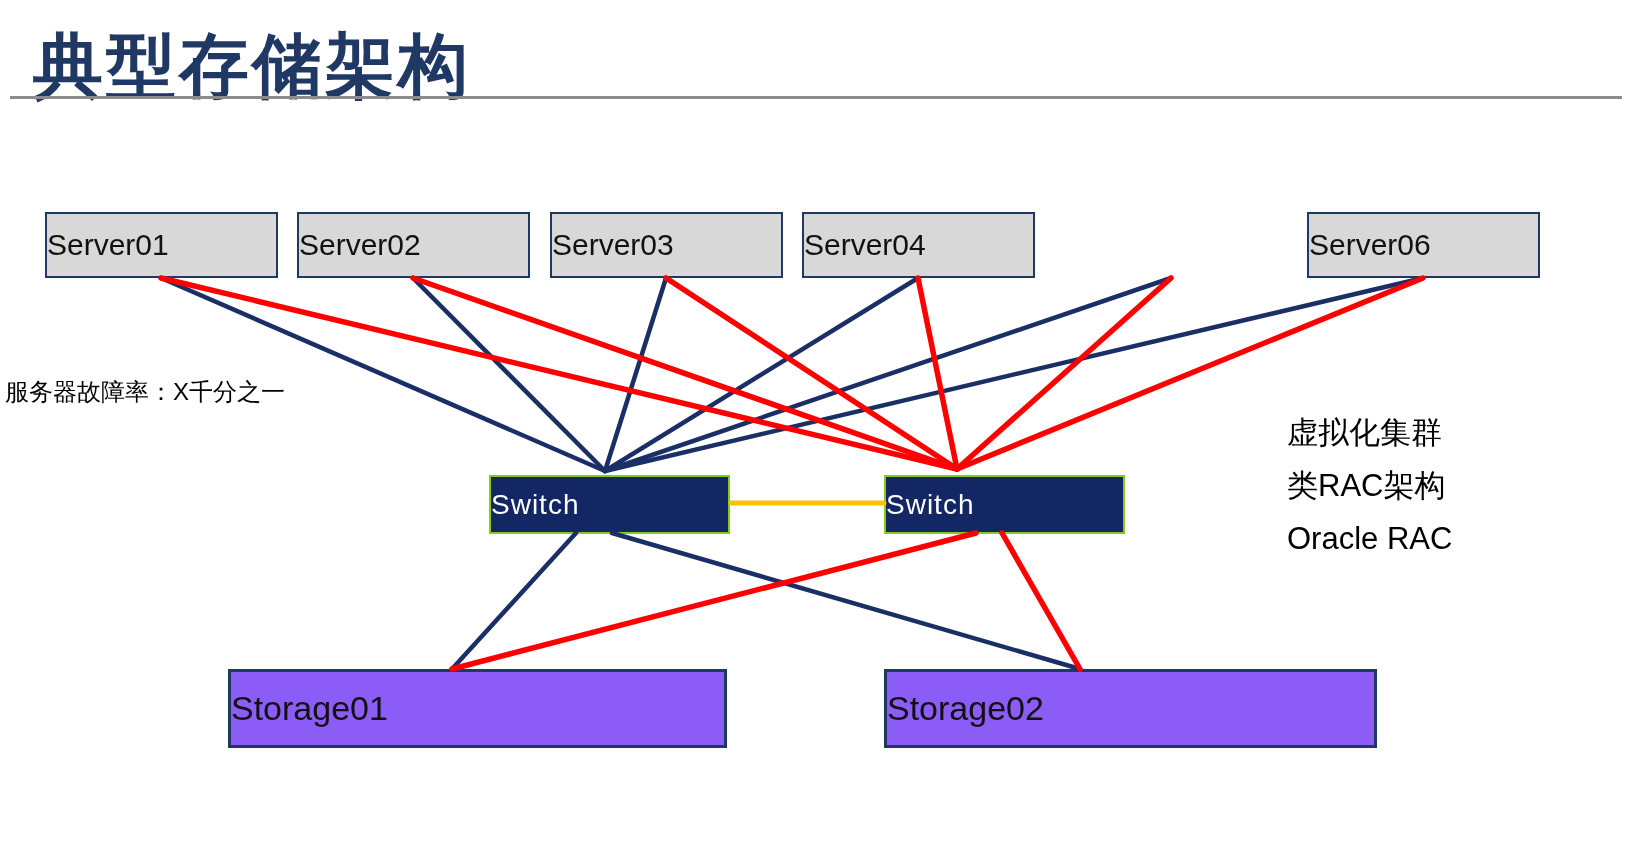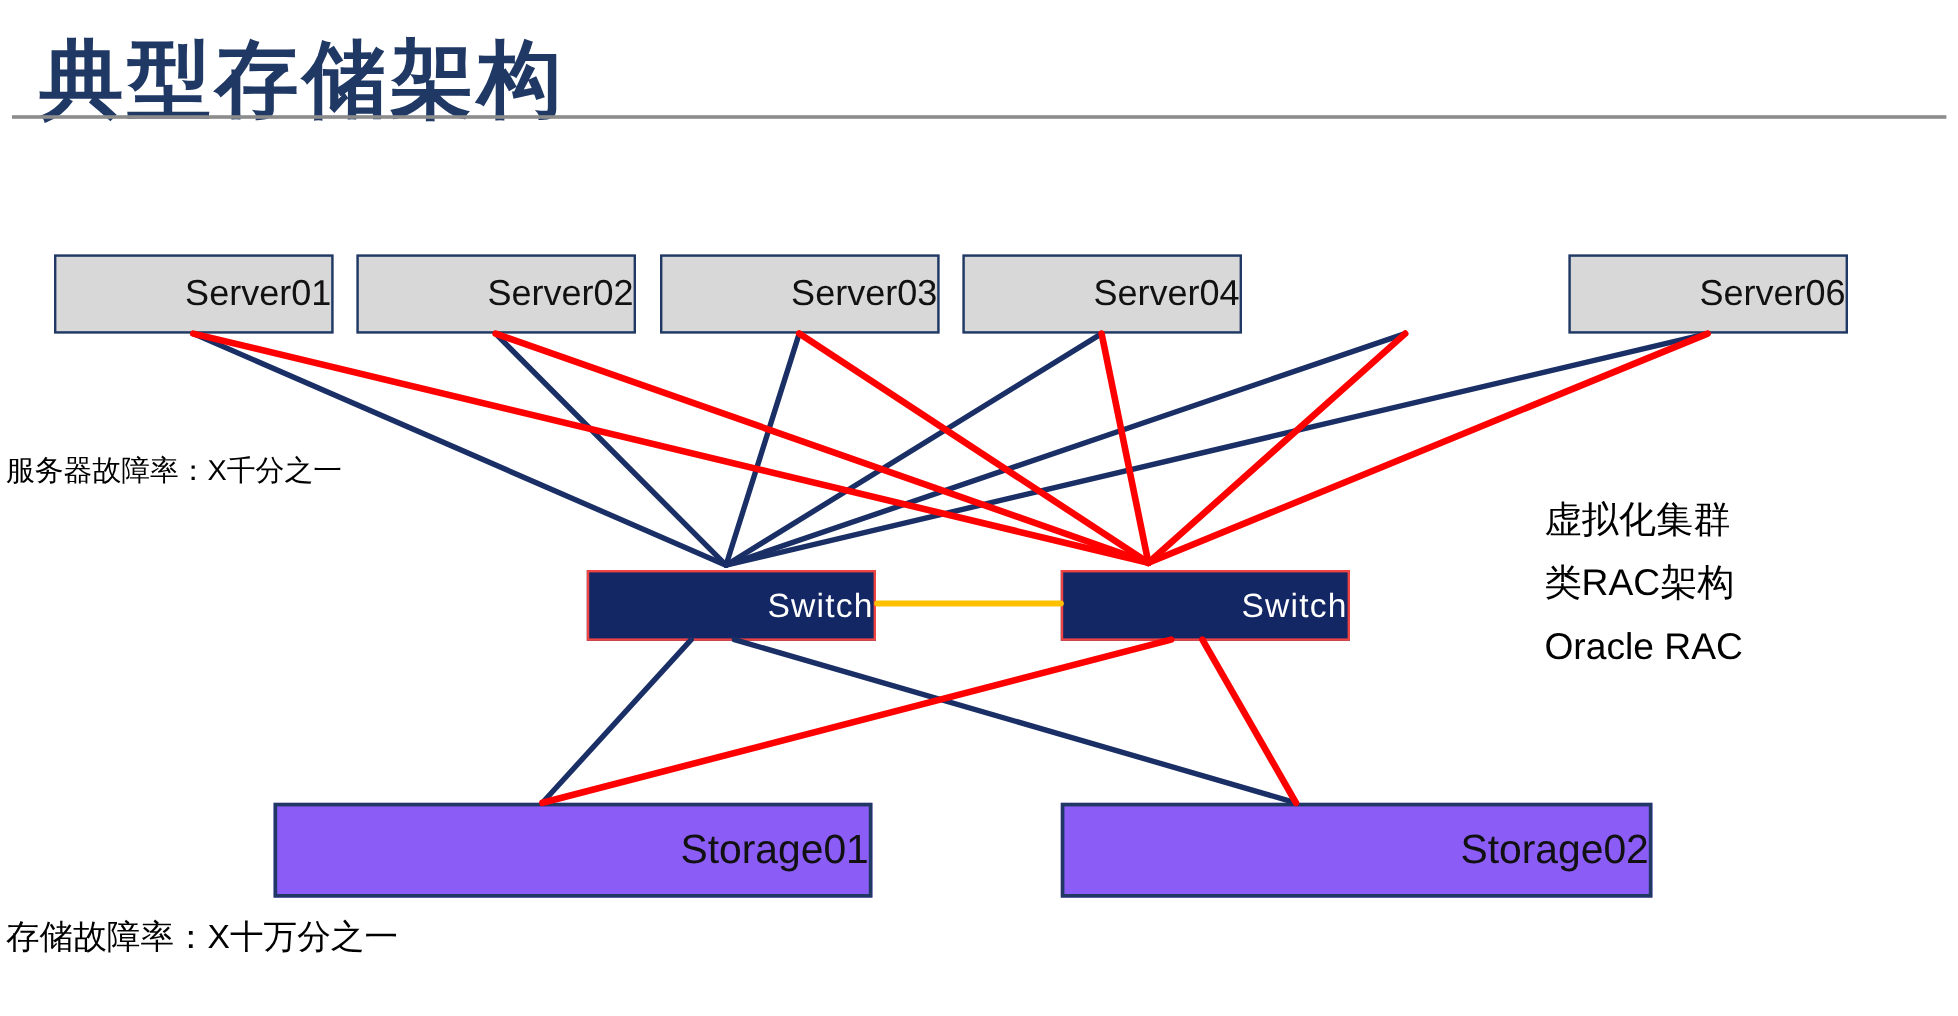--- a/index.html
+++ b/index.html
@@ -10,33 +10,33 @@
   .title{
     position:absolute;left:33px;top:0px;
     font-size:70px;font-weight:700;letter-spacing:3px;
     color:#1F3864;white-space:nowrap;margin-top:20px;
   }
   .divider{
     position:absolute;left:10px;top:96px;width:1612px;height:3px;
     background:#8C8C8C;
   }
   .box{
-    position:absolute;display:flex;align-items:center;justify-content:flex-end;
+    position:absolute;display:flex;align-items:center;justify-content:flex-start;
     box-sizing:border-box;z-index:1;
   }
   .server{
     top:212px;width:233px;height:66px;
     background:#D8D8D8;border:2px solid #1F3864;
     font-size:30px;color:#111111;
   }
   .s1{left:45px}.s2{left:297px}.s3{left:550px}
   .s4{left:802px}.s5{left:1055px}.s6{left:1307px}
   .switch{
     top:475px;width:241px;height:59px;
-    background:#122763;border:2px solid #ef4444;
+    background:#122763;border:2px solid #84cc16;
     font-size:28px;color:#ffffff;letter-spacing:1px;
   }
   .sw-a{left:489px}.sw-b{left:884px}
   .storage{
     top:669px;height:79px;
     background:#8b5cf6;border:3px solid #1F3864;
     font-size:34px;color:#111111;
   }
   .st-1{left:228px;width:499px}
   .st-2{left:884px;width:493px}
@@ -89,21 +89,20 @@
   </div>
 
   <div class="box storage st-1">
     <span>Storage01</span>
   </div>
   <div class="box storage st-2">
     <span>Storage02</span>
   </div>
 
   <div class="note-left">服务器故障率：X千分之一</div>
-  <div class="note-bottom">存储故障率：X十万分之一</div>
   <div class="cluster-note">
     <div>虚拟化集群</div>
     <div>类RAC架构</div>
     <div>Oracle RAC</div>
   </div>
 
   <svg class="wires" viewBox="0 0 1632 847" xmlns="http://www.w3.org/2000/svg">
       <line x1="161" y1="278" x2="605" y2="471" stroke="#1A2F66" stroke-width="4.5" stroke-linecap="round"></line>
       <line x1="413" y1="278" x2="605" y2="471" stroke="#1A2F66" stroke-width="4.5" stroke-linecap="round"></line>
       <line x1="666" y1="278" x2="605" y2="471" stroke="#1A2F66" stroke-width="4.5" stroke-linecap="round"></line>

